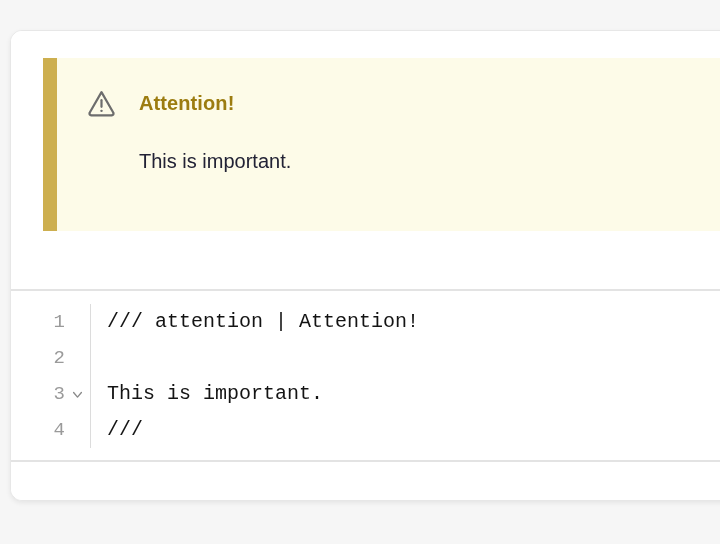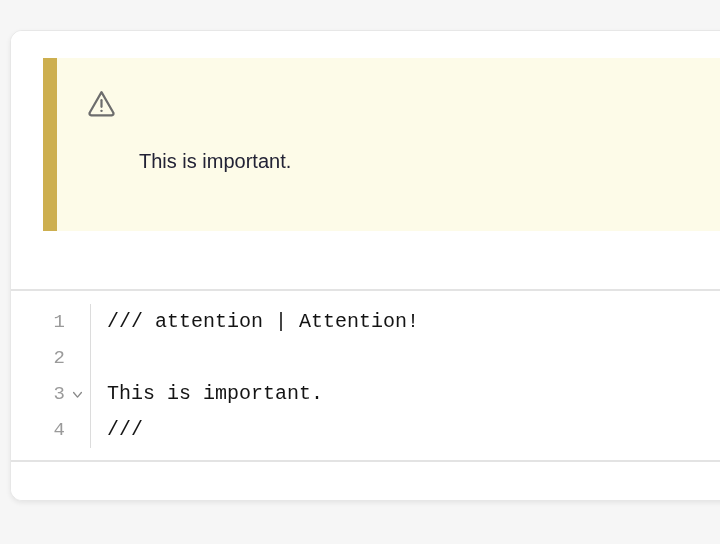--- a/index.html
+++ b/index.html
@@ -166,20 +166,21 @@
 
     <div class="alert-region">
       <div class="alert">
 
         <div class="alert-head">
           <svg class="warning-icon" viewBox="0 0 24 24" fill="none">
             <path d="M12 3.2 L21.3 19.3 A1.7 1.7 0 0 1 19.9 21.2 L4.1 21.2 A1.7 1.7 0 0 1 2.7 19.3 Z" stroke="#6d6d6d" stroke-width="1.7" stroke-linejoin="round" fill="none"></path>
             <line x1="12" y1="9.4" x2="12" y2="14.6" stroke="#6d6d6d" stroke-width="1.7" stroke-linecap="round"></line>
             <circle cx="12" cy="17.7" r="0.95" fill="#6d6d6d"></circle>
           </svg>
+          <div class="alert-title">Attention!</div>
         </div>
 
         <div class="alert-body">This is important.</div>
 
       </div>
     </div>
 
     <div class="divider"></div>
 
     <div class="editor">

